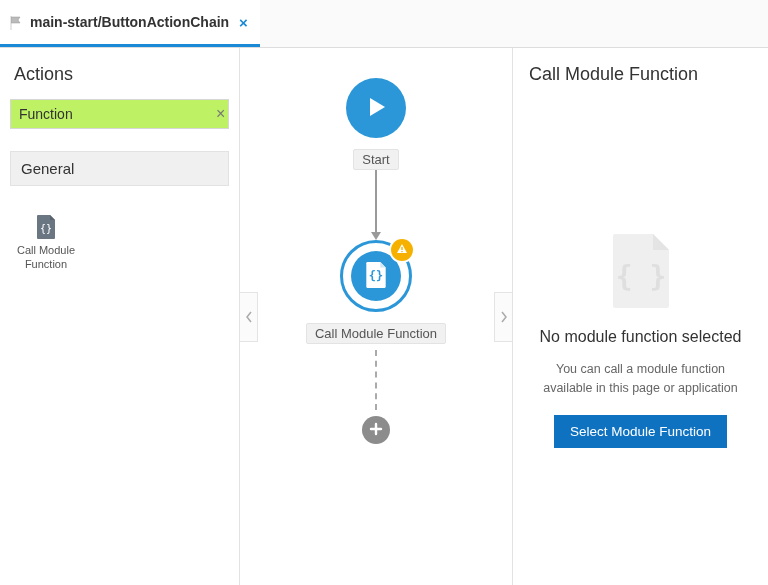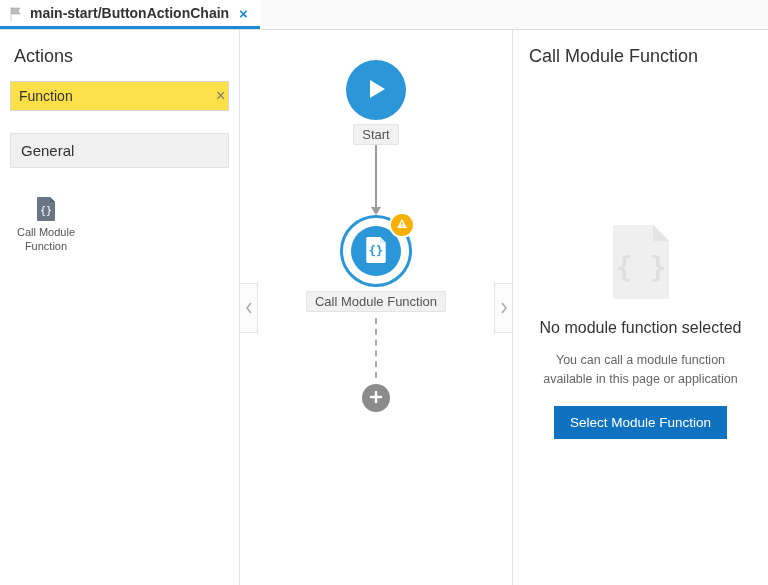--- a/index.html
+++ b/index.html
@@ -9,21 +9,21 @@
     color: #333;
     background: #fdfdfd;
     width: 768px;
     height: 585px;
     overflow: hidden;
     display: flex;
     flex-direction: column;
   }
   
   .tabbar {
-    height: 30px;
+    height: 48px;
     display: flex;
     align-items: stretch;
     border-bottom: 1px solid #ddd;
     background: #fafafa;
   }
   .tab {
     display: flex;
     align-items: center;
     padding: 0 10px;
     gap: 8px;
@@ -60,21 +60,21 @@
     padding: 16px 14px 10px;
     font-size: 18px;
     color: #333;
   }
   .searchwrap {
     margin: 4px 10px 10px;
     border: 1px solid #d6d6d6;
     display: flex;
     align-items: center;
     height: 30px;
-    background: #fde047;
+    background: #bef264;
   }
   .searchwrap input {
     flex: 1;
     border: none;
     outline: none;
     padding: 0 8px;
     font-size: 14px;
     color: #333;
     background: transparent;
   }
@@ -128,21 +128,21 @@
   .node-play {
     width: 60px; height: 60px;
     border-radius: 50%;
     background: #2b97d8;
     display: flex;
     align-items: center;
     justify-content: center;
   }
   .node-play svg { width: 26px; height: 26px; }
   .node-label {
-    margin-top: 4px;
+    margin-top: 11px;
     font-size: 13px;
     color: #555;
     background: #f1f1f1;
     border: 1px solid #e3e3e3;
     border-radius: 2px;
     padding: 2px 8px;
   }
   .connector {
     height: 70px;
     width: 2px;

